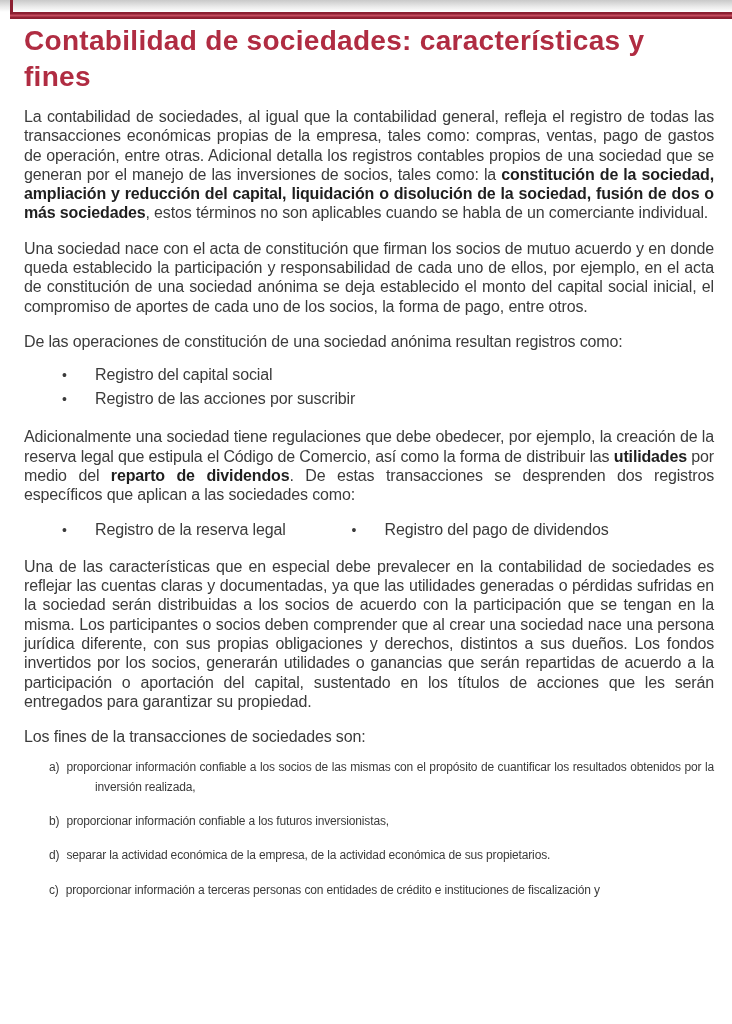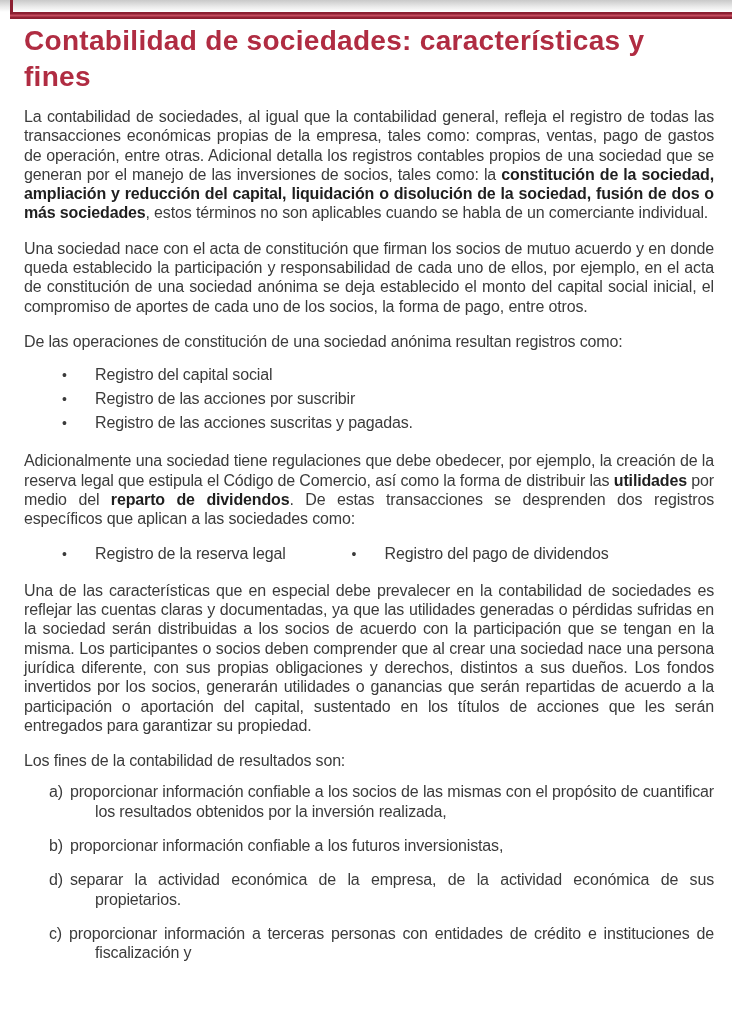--- a/index.html
+++ b/index.html
@@ -77,21 +77,21 @@
     letter-spacing:-0.15px;
     padding-left:38px;
   }
   .two-col .col{white-space:nowrap;}
   .two-col .col2{margin-left:66px;}
   ol.alpha-list{
     list-style:none;
     margin-top:12px;
   }
   ol.alpha-list li{
-    font-size:16px;
+    font-size:12px;
     line-height:19.3px;
     letter-spacing:-0.15px;
     text-align:justify;
     padding-left:71px;
     text-indent:-46px;
     margin-top:15px;
   }
   ol.alpha-list li:first-child{margin-top:0;}
   .alpha-label{margin-right:7px;}
 </style>
@@ -108,33 +108,32 @@
 
   <p class="body-par first"><span>La contabilidad de sociedades, al igual que la contabilidad general, refleja el registro de todas las transacciones económicas propias de la empresa, tales como: compras, ventas, pago de gastos de operación, entre otras.  Adicional detalla los registros contables propios de una sociedad que se generan por el manejo de las inversiones de socios, tales como: la </span><strong>constitución de la sociedad, ampliación y reducción del capital, liquidación o disolución de la sociedad, fusión de dos o más sociedades</strong><span>, estos términos no son aplicables cuando se habla de un comerciante individual.</span></p>
 
   <p class="body-par">Una sociedad nace con el acta de constitución que firman los socios de mutuo acuerdo y en donde queda establecido la participación y responsabilidad de cada uno de ellos, por ejemplo, en el acta de constitución de una sociedad anónima se deja establecido el monto del capital social inicial, el compromiso de aportes de cada uno de los socios, la forma de pago, entre otros.</p>
 
   <p class="body-par">De las operaciones de constitución de una sociedad anónima resultan registros como:</p>
 
   <ul class="dot-list">
     <li><span class="bullet">•</span><span>Registro del capital social</span></li>
     <li><span class="bullet">•</span><span>Registro de las acciones por suscribir</span></li>
-    <li><span class="bullet">•</span><span>Registro de las acciones suscritas y pagadas.</span></li>
   </ul>
 
   <p class="body-par"><span>Adicionalmente una sociedad tiene regulaciones que debe obedecer, por ejemplo, la creación de la reserva legal que estipula el Código de Comercio, así como la forma de distribuir las </span><strong>utilidades</strong><span> por medio del </span><strong>reparto de dividendos</strong><span>.  De estas transacciones se desprenden dos registros específicos que aplican a las sociedades como:</span></p>
 
   <div class="two-col">
     <div class="col col1"><span class="bullet">•</span><span>Registro de la reserva legal</span></div>
     <div class="col col2"><span class="bullet">•</span><span>Registro del pago de dividendos</span></div>
   </div>
 
   <p class="body-par">Una de las características que en especial debe prevalecer en la contabilidad de sociedades es reflejar las cuentas claras y documentadas, ya que las utilidades generadas o pérdidas sufridas en la sociedad serán distribuidas a los socios de acuerdo con la participación que se tengan en la misma.  Los participantes o socios deben comprender que al crear una sociedad nace una persona jurídica diferente, con sus propias obligaciones y derechos, distintos a sus dueños.  Los fondos invertidos por los socios, generarán utilidades o ganancias que serán repartidas de acuerdo a la participación o aportación del capital, sustentado en los títulos de acciones que les serán entregados para garantizar su propiedad.</p>
 
-  <p class="body-par">Los fines de la contabilidad de resultados son:</p>
+  <p class="body-par">Los fines de la transacciones de sociedades son:</p>
 
   <ol class="alpha-list">
     <li><span class="alpha-label">a)</span><span>proporcionar información confiable a los socios de las mismas con el propósito de cuantificar los resultados obtenidos por la inversión realizada,</span></li>
     <li><span class="alpha-label">b)</span><span>proporcionar información confiable a los futuros inversionistas,</span></li>
     <li><span class="alpha-label">d)</span><span>separar la actividad económica de la empresa, de la actividad económica de sus propietarios.</span></li>
     <li><span class="alpha-label">c)</span><span>proporcionar información a terceras personas con entidades de crédito e instituciones de fiscalización y</span></li>
   </ol>
 
 </div>
 

